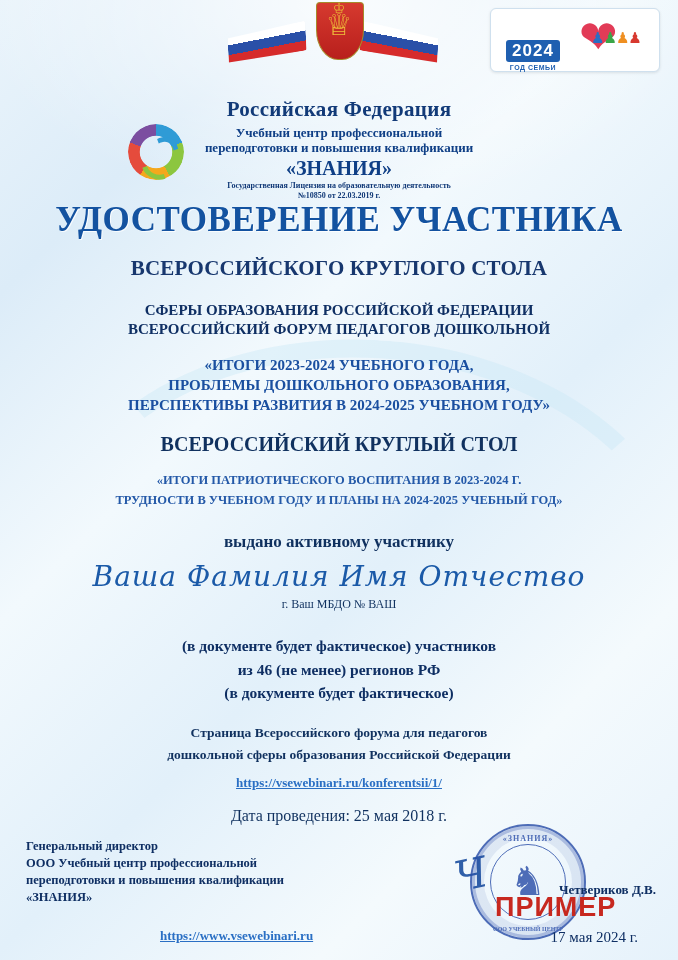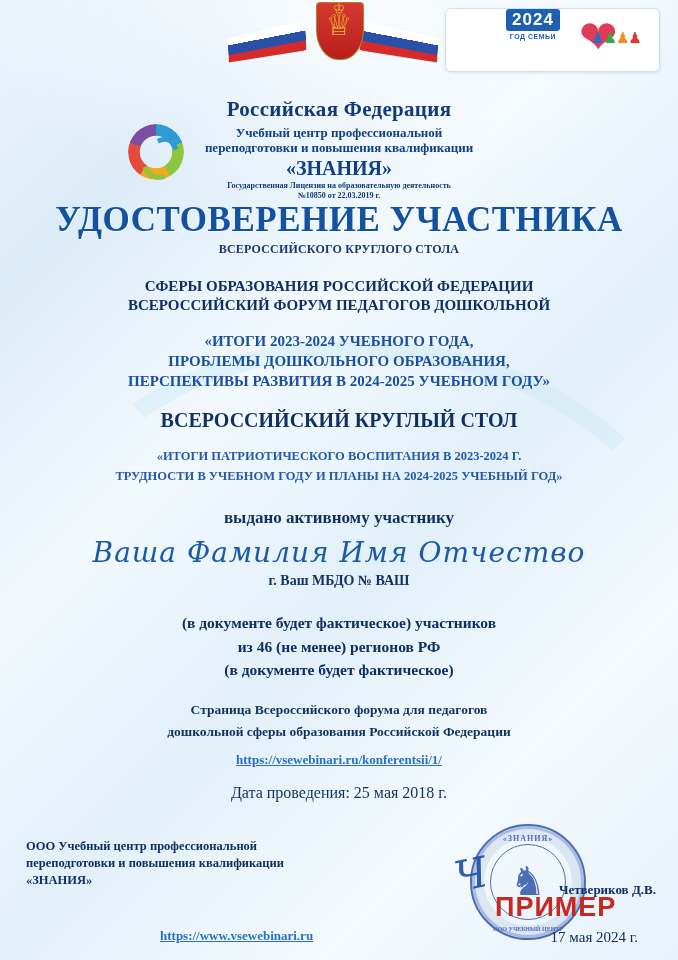--- a/index.html
+++ b/index.html
@@ -154,23 +154,22 @@
   .family-logo {
     position: absolute;
     right: 18px;
     top: 8px;
     width: 168px;
     height: 62px;
     background: #ffffff;
     border: 1px solid #cfe0ee;
     border-radius: 6px;
     display: flex;
-    align-items: flex-start;
+    align-items: flex-end;
     box-shadow: 0 1px 3px rgba(0,0,0,0.10);
-    padding-left: 45px;
   }
   .fl-left {
     width: 76px;
     text-align: center;
     padding-left: 4px;
   }
   .fl-year {
     display: inline-block;
     background: #1f5fb0;
     color: #ffffff;
@@ -275,22 +274,22 @@
 
   .main-title {
     margin-top: 10px;
     font-size: 35px;
     font-weight: bold;
     color: #1352a0;
     letter-spacing: 0.5px;
     text-shadow: 1px 1px 0 rgba(255,255,255,0.8);
   }
   .subtitle {
-    margin-top: 2px;
-    font-size: 12px;
+    margin-top: 16px;
+    font-size: 21px;
     font-weight: bold;
     color: #17376e;
     letter-spacing: 0.2px;
   }
   .forum-name {
     margin-top: 20px;
     font-size: 15px;
     font-weight: bold;
     color: #0f2f63;
     line-height: 1.25;
@@ -324,22 +323,22 @@
   .participant-name {
     margin-top: 8px;
     font-family: "DejaVu Serif", serif;
     font-style: italic;
     font-size: 28px;
     color: #1b5aa8;
     letter-spacing: 1px;
   }
   .org-place {
     margin-top: 4px;
-    font-size: 14px;
-    font-weight: bold;
+    font-size: 12px;
+    font-weight: normal;
     color: #10315f;
   }
   .stats {
     margin-top: 22px;
     font-size: 15.5px;
     font-weight: bold;
     color: #0f2f63;
     line-height: 1.5;
   }
   .page-note {
@@ -563,20 +562,21 @@
       <div>дошкольной сферы образования Российской Федерации</div>
     </div>
 
     <div class="link">https://vsewebinari.ru/konferentsii/1/</div>
 
     <div class="date-line">Дата проведения: 25 мая 2018 г.</div>
   </div>
 
   <div class="footer">
     <div class="signer-block">
+      <div>Генеральный директор</div>
       <div>ООО Учебный центр профессиональной</div>
       <div>переподготовки и повышения квалификации</div>
       <div>«ЗНАНИЯ»</div>
     </div>
 
     <div class="signature">Ч</div>
 
     <div class="stamp">
       <div class="stamp-top-text">«ЗНАНИЯ»</div>
       <div class="stamp-inner">

